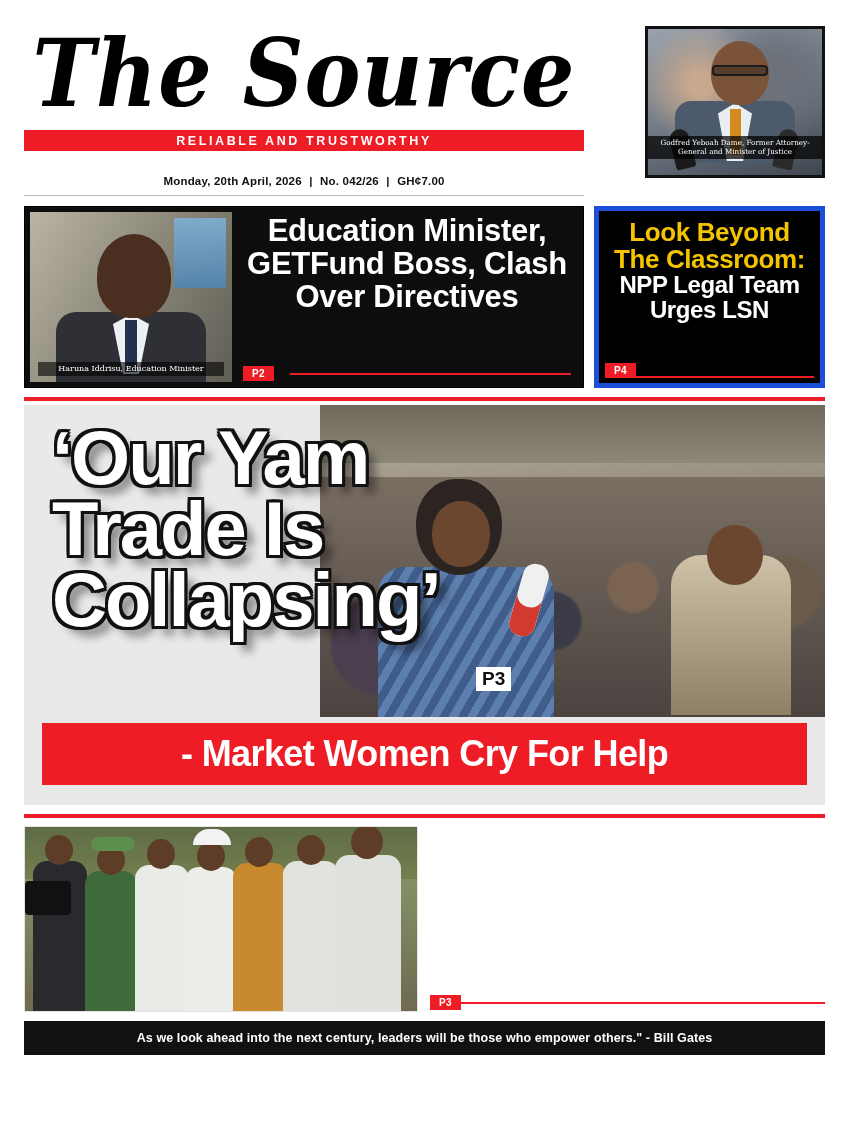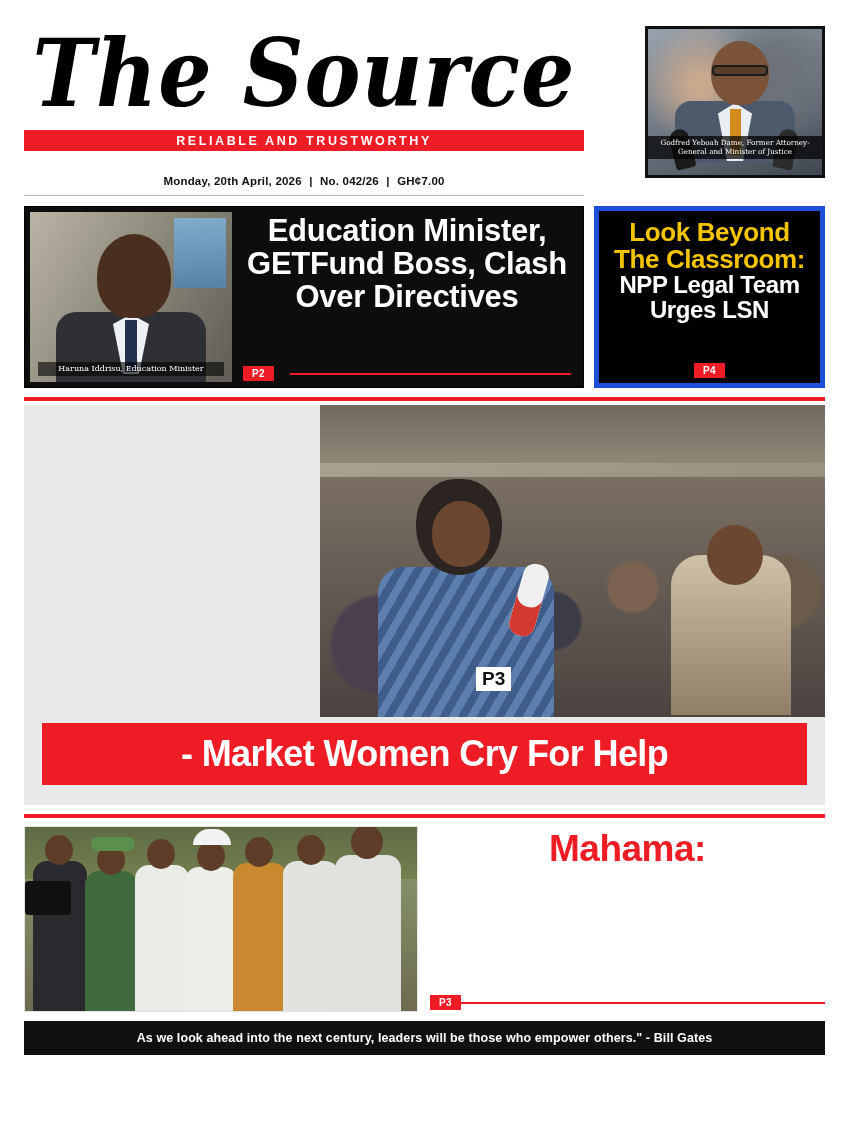--- a/index.html
+++ b/index.html
@@ -249,21 +249,21 @@
     color: #ffffff;
     font-weight: bold;
     font-size: 24px;
     line-height: 1.04;
     text-align: center;
     margin-top: 1px;
     letter-spacing: -0.4px;
   }
   .lsn-tagrow {
     position: absolute; left: 6px; right: 6px; bottom: 5px;
-    display: flex; align-items: center; flex-direction: column;
+    display: flex; align-items: flex-end;
   }
   .lsn-tagrow .tagline-rule { flex: 1; height: 2px; background: #ee1c25; }
 
   
   .rule-red {
     height: 4px;
     background: #ee1c25;
     margin-top: 9px;
   }
   .lead {
@@ -546,20 +546,21 @@
       <div class="sky"></div>
       <div class="canopy"></div>
       <div class="crowd"></div>
       <div class="right-woman"></div>
       <div class="right-head"></div>
       <div class="woman-dress"></div>
       <div class="woman-head"></div>
       <div class="woman-face"></div>
       <div class="mic"></div>
     </div>
+    <div class="lead-title">‘Our Yam Trade Is Collapsing’</div>
     <div class="lead-p3">P3</div>
     <div class="lead-sub">
       <span>- Market Women Cry For Help</span>
     </div>
   </div>
 
   <div class="rule-red"></div>
 
   <div class="row-mahama">
     <div class="mahama-photo">
@@ -577,21 +578,20 @@
       <div class="h h3"></div>
       <div class="h h4"></div>
       <div class="h h5"></div>
       <div class="h h6"></div>
       <div class="h h7"></div>
       <div class="hat"></div>
       <div class="helmet"></div>
       <div class="cam"></div>
     </div>
     <div class="mahama-text">
-      <div class="mahama-kicker">Mahama:</div>
       <div class="mahama-tagrow">
         <span class="page-tag">P3</span>
         <span class="tagline-rule"></span>
       </div>
     </div>
   </div>
 
   <div class="footer-quote">
     <span>As we look ahead into the next century, leaders will be those who empower others." - Bill Gates</span>
   </div>

